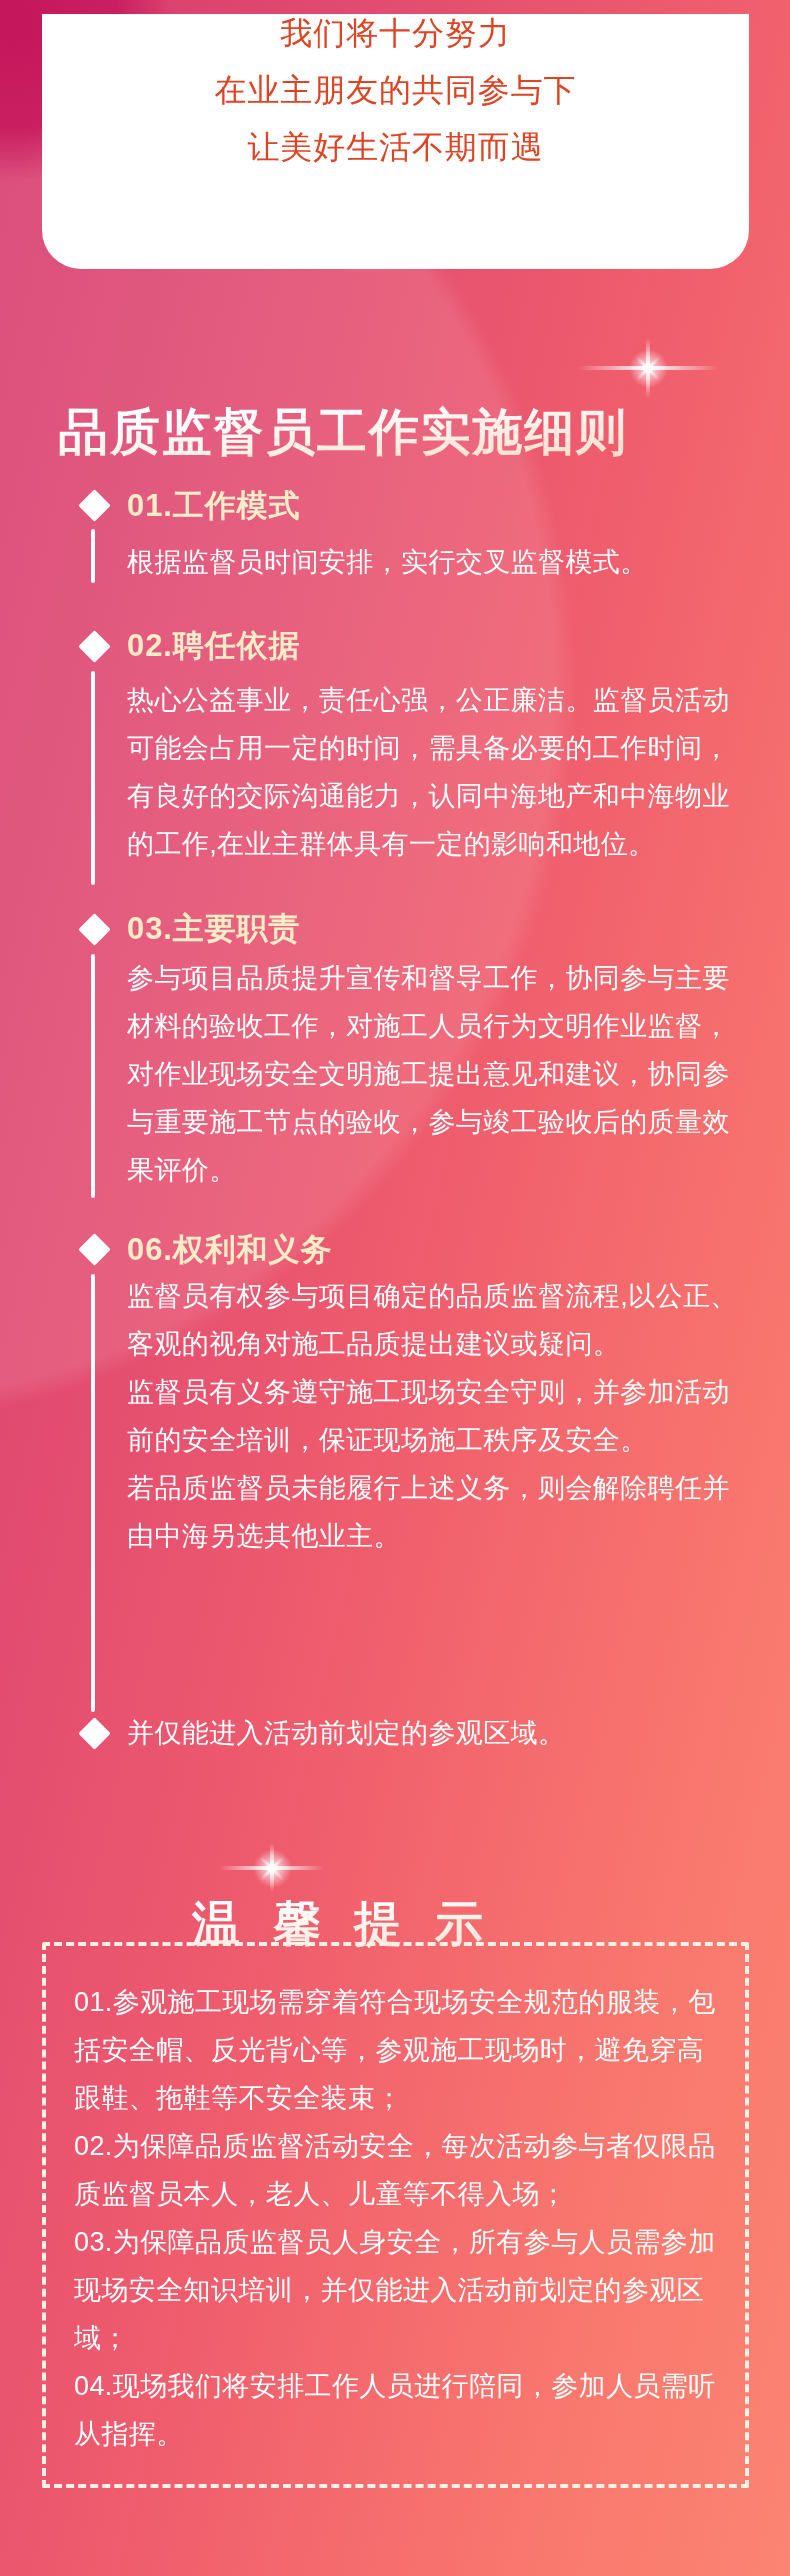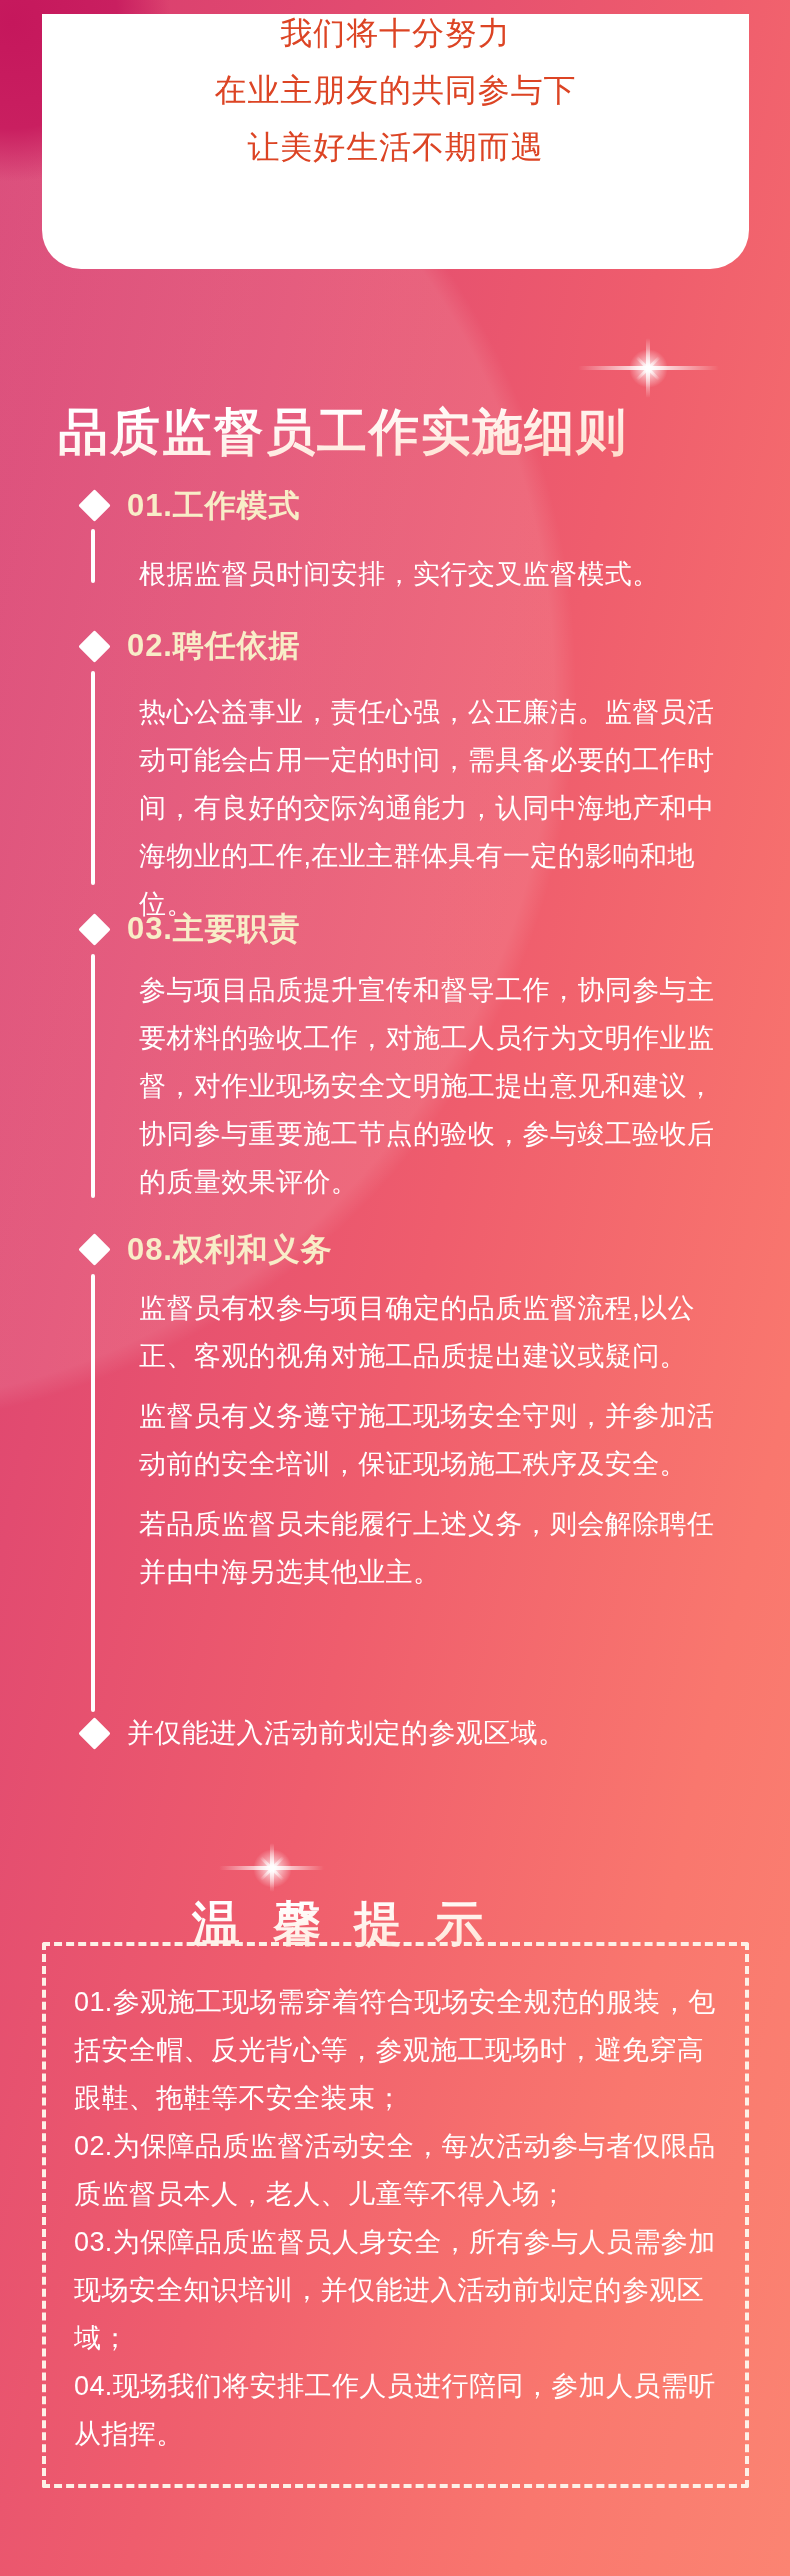--- a/index.html
+++ b/index.html
@@ -56,21 +56,21 @@
     position:absolute;left:91px;width:4.4px;background:#ffffff;border-radius:2.6px;
   }
   .sec-header{
     position:absolute;left:127px;margin:0;
     font-size:31px;font-weight:700;color:#f8edc8;letter-spacing:0.9px;line-height:35px;
   }
   .sec-body{
     position:absolute;left:127px;width:626px;margin:0;
     font-size:27px;line-height:48px;color:#ffffff;letter-spacing:0.4px;
   }
-  .sec-body p{margin:12px;}
+  .sec-body p{margin:0;}
   .closing{
     position:absolute;left:127px;top:1714px;width:626px;margin:0;
     font-size:27px;line-height:39px;color:#ffffff;letter-spacing:0.4px;
   }
   
   .tips-box{
     position:absolute;left:42px;top:1942px;width:707px;height:546px;
     box-sizing:border-box;border:4.4px dashed #fdf0e7;border-radius:2.6px;
     padding:32px 21px 26px 28px;
   }
@@ -115,21 +115,21 @@
   </div>
 
   <span class="diamond" style="top:918px;"></span>
   <h2 class="sec-header" style="top:911px;">03.主要职责</h2>
   <span class="connector" style="top:954px;height:244px;"></span>
   <div class="sec-body" style="top:954px;">
     <p>参与项目品质提升宣传和督导工作，协同参与主要材料的验收工作，对施工人员行为文明作业监督，对作业现场安全文明施工提出意见和建议，协同参与重要施工节点的验收，参与竣工验收后的质量效果评价。</p>
   </div>
 
   <span class="diamond" style="top:1238px;"></span>
-  <h2 class="sec-header" style="top:1232px;">08.权利和义务</h2>
+  <h2 class="sec-header" style="top:1232px;">06.权利和义务</h2>
   <span class="connector" style="top:1274px;height:438px;"></span>
   <div class="sec-body" style="top:1272px;">
     <p>监督员有权参与项目确定的品质监督流程,以公正、客观的视角对施工品质提出建议或疑问。</p>
     <p>监督员有义务遵守施工现场安全守则，并参加活动前的安全培训，保证现场施工秩序及安全。</p>
     <p>若品质监督员未能履行上述义务，则会解除聘任并由中海另选其他业主。</p>
   </div>
 
   <span class="diamond" style="top:1722px;"></span>
   <p class="closing">并仅能进入活动前划定的参观区域。</p>
 

